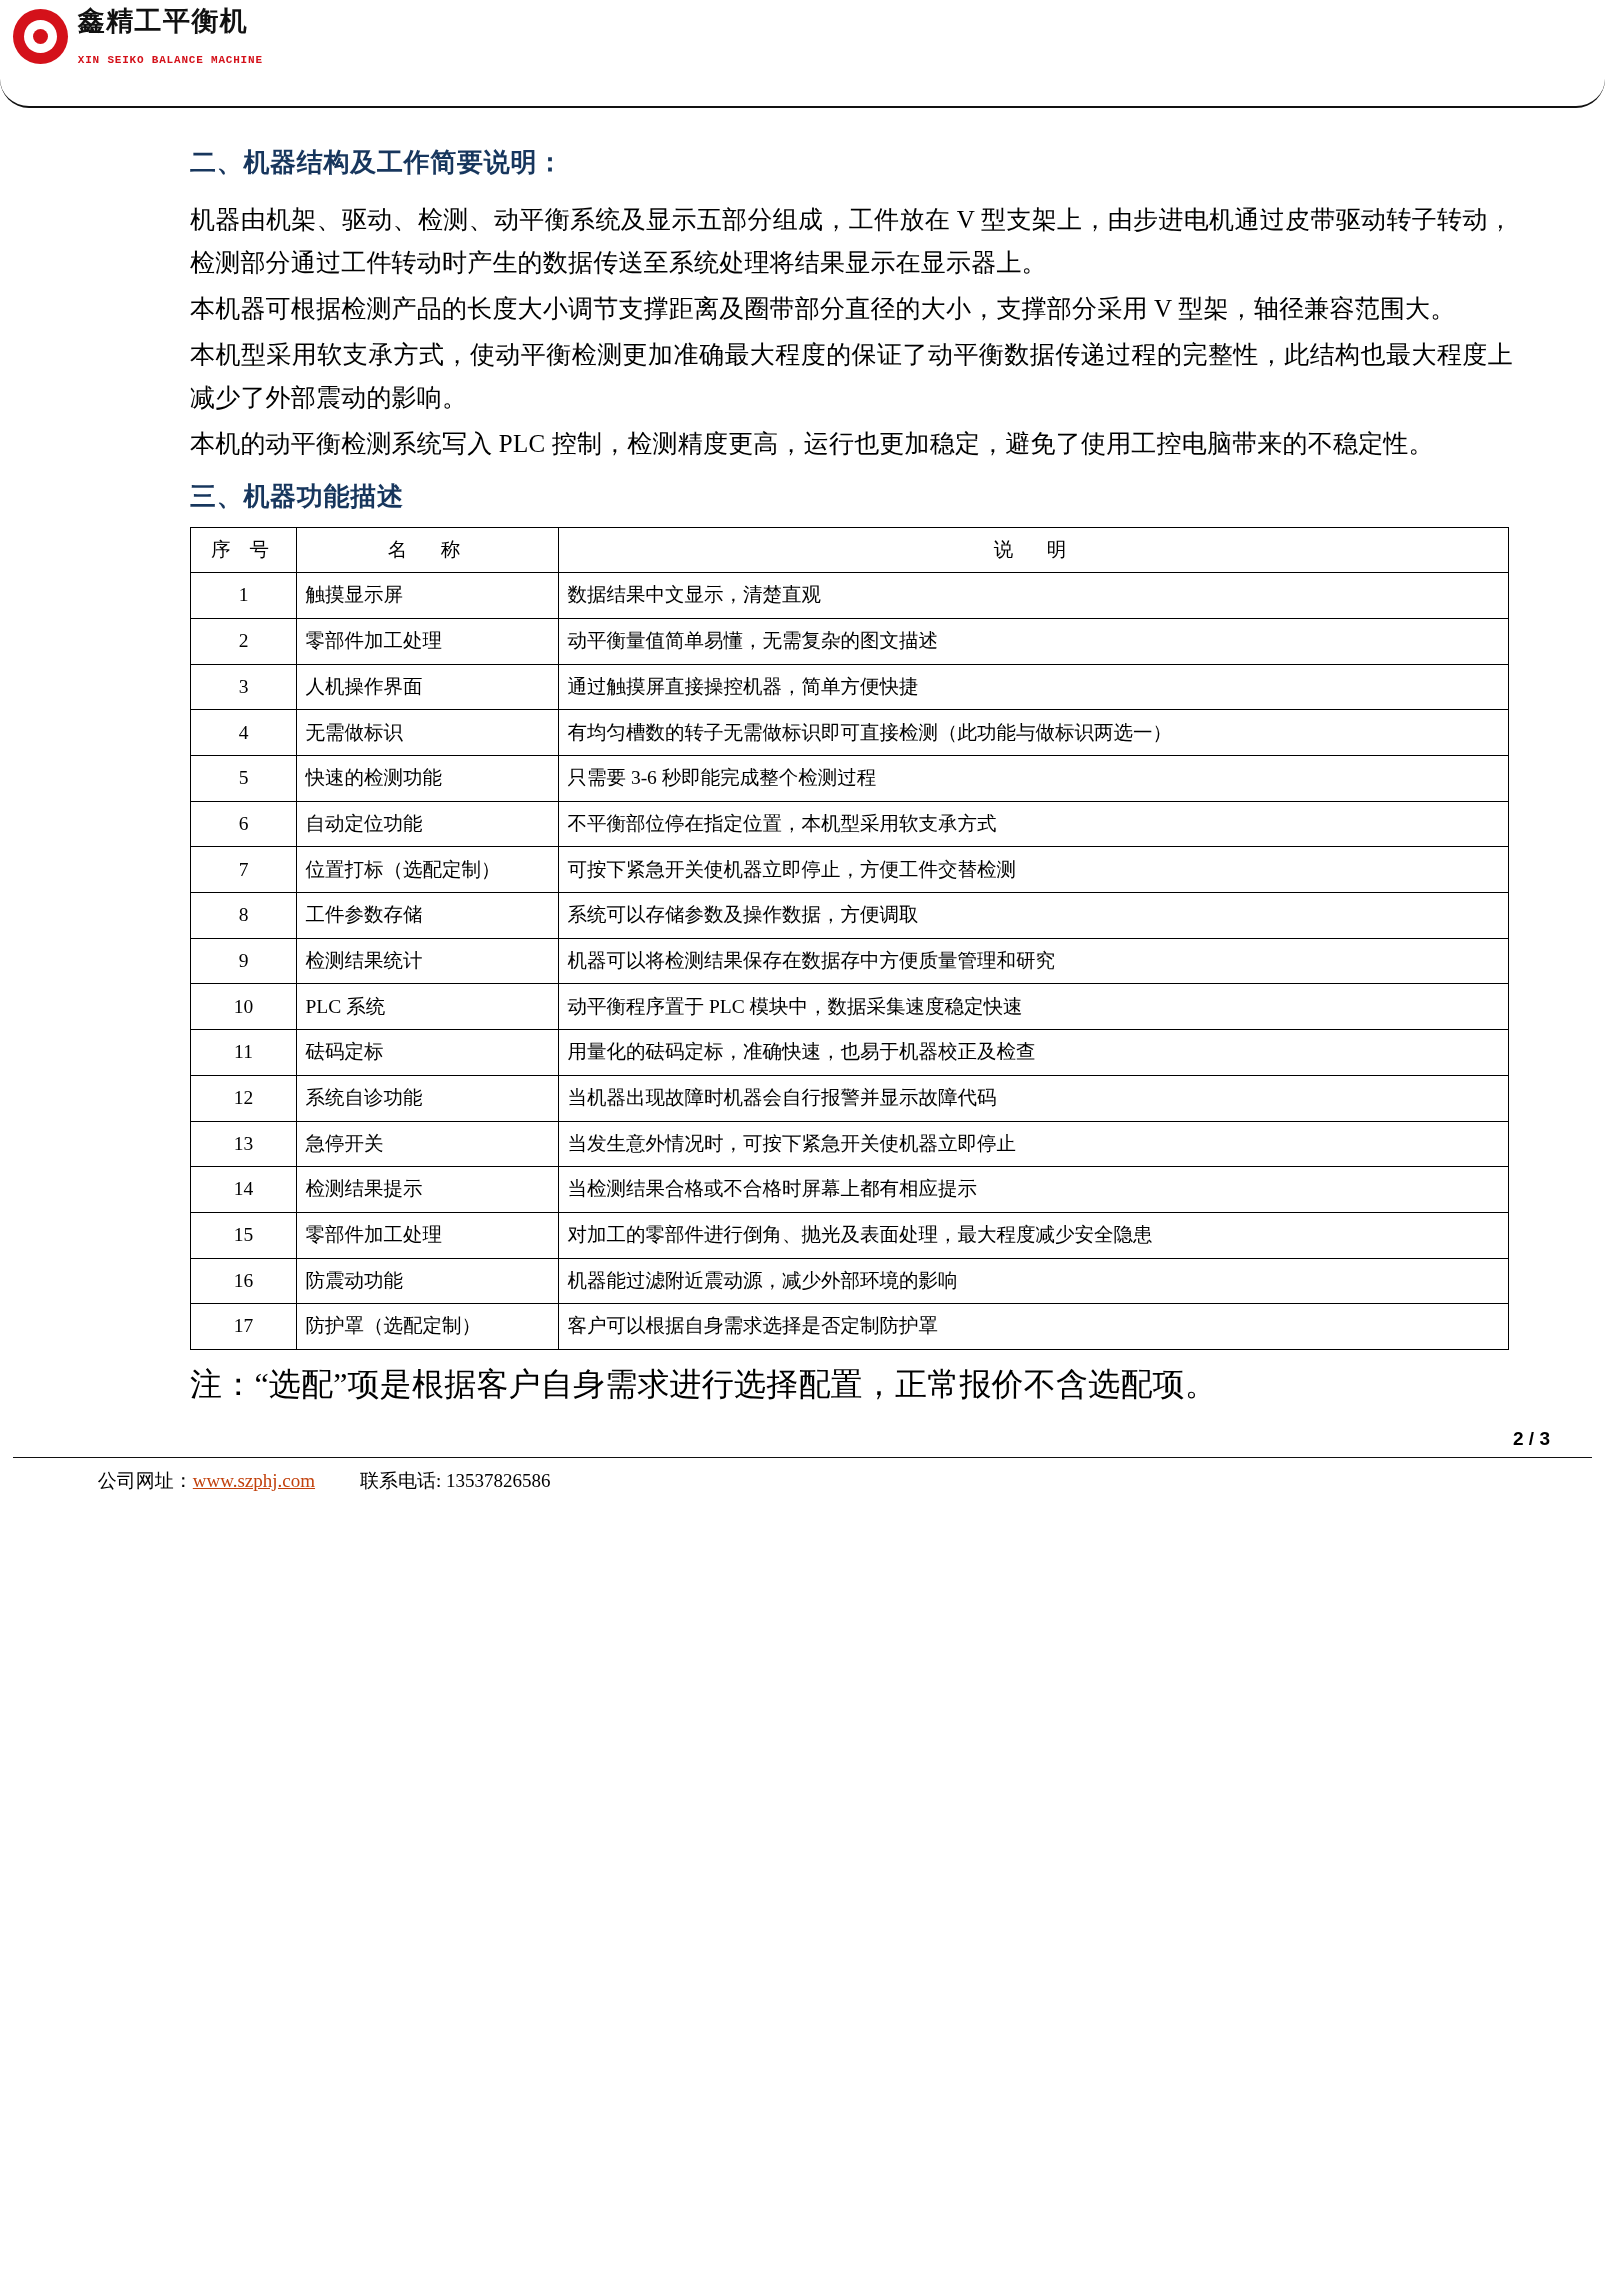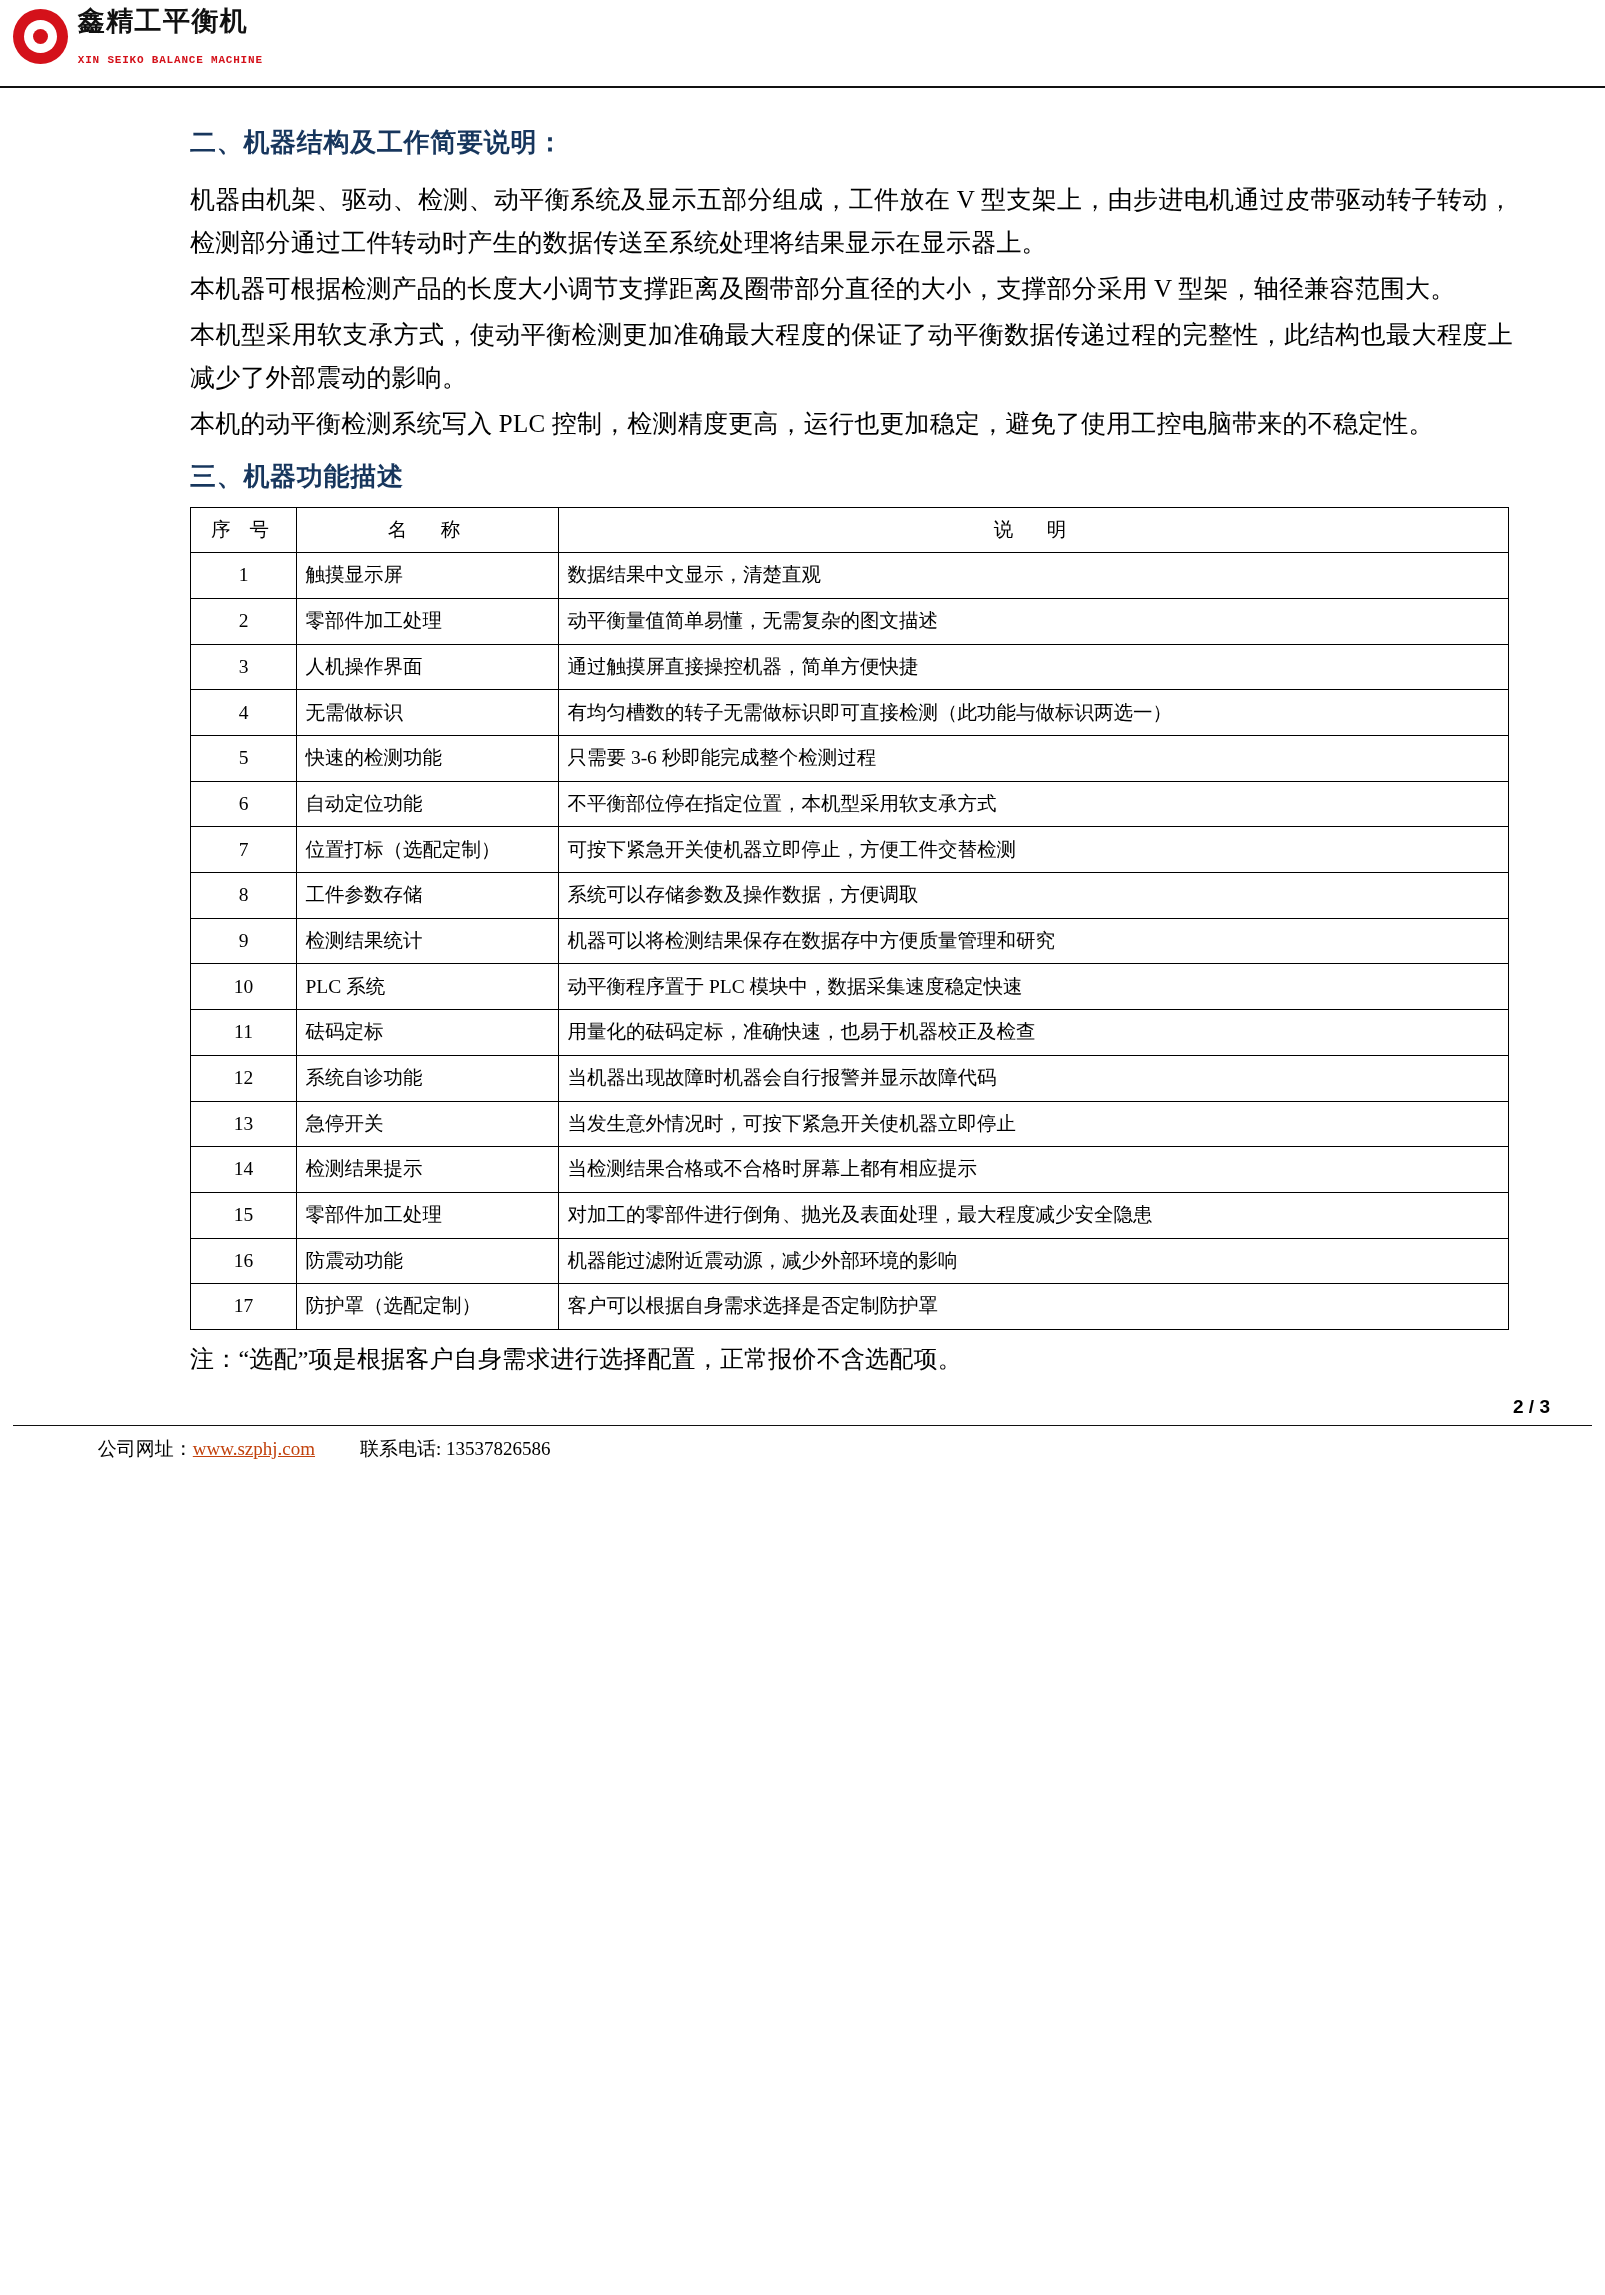--- a/index.html
+++ b/index.html
@@ -15,23 +15,24 @@
     width: 1605px;
     min-height: 2295px;
     position: relative;
     box-sizing: border-box;
     background: #ffffff;
   }
 
   
   .header {
     position: relative;
-    height: 88px;
+    height: 108px;
     border-bottom: 2.1px solid #111111;
     box-sizing: border-box;
+    border-radius: 29px;
   }
   .logo-wrap {
     position: absolute;
     left: 12.8px;
     top: 5.7px;
     display: flex;
     align-items: center;
     gap: 10px;
   }
   .logo-mark {
@@ -152,21 +153,21 @@
     padding-left: 17px;
     font-size: 20px;
   }
   td.desc-cell {
     text-align: left;
     padding-left: 12.8px;
     font-size: 19.5px;
   }
 
   .note {
-    font-size: 24px;
+    font-size: 32px;
     margin-top: 12.8px;
     letter-spacing: 0.2px;
   }
 
   
   .page-num {
     font-family: "Liberation Sans", sans-serif;
     font-weight: bold;
     font-size: 19px;
     text-align: right;

